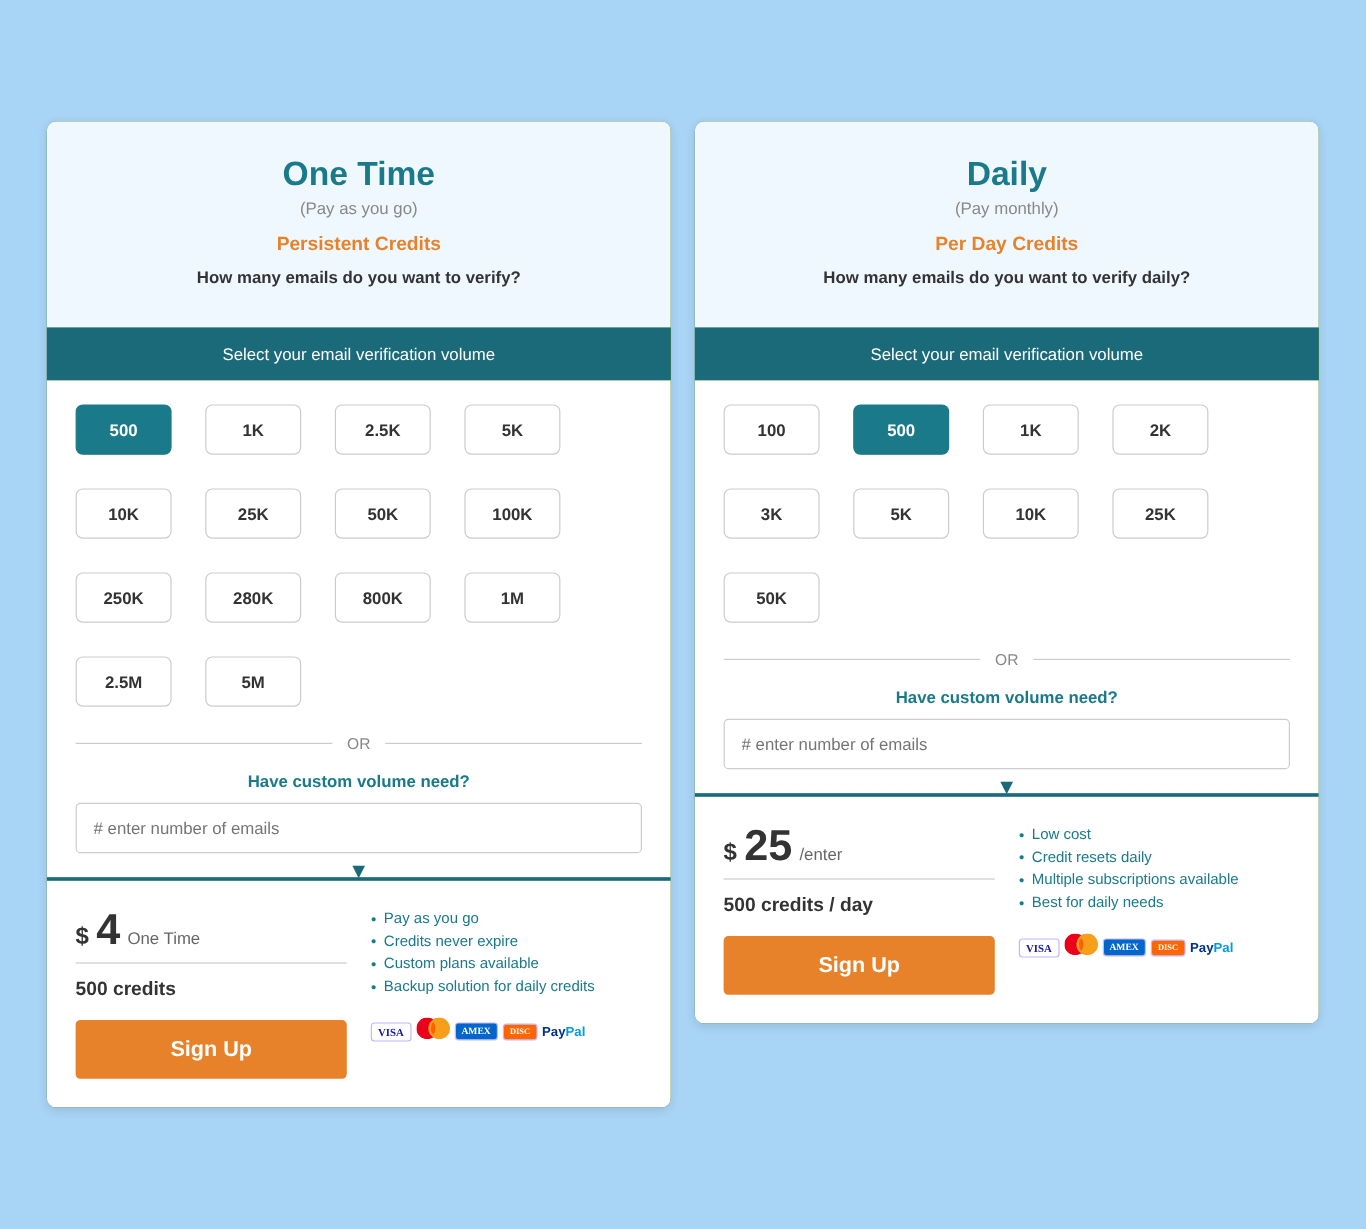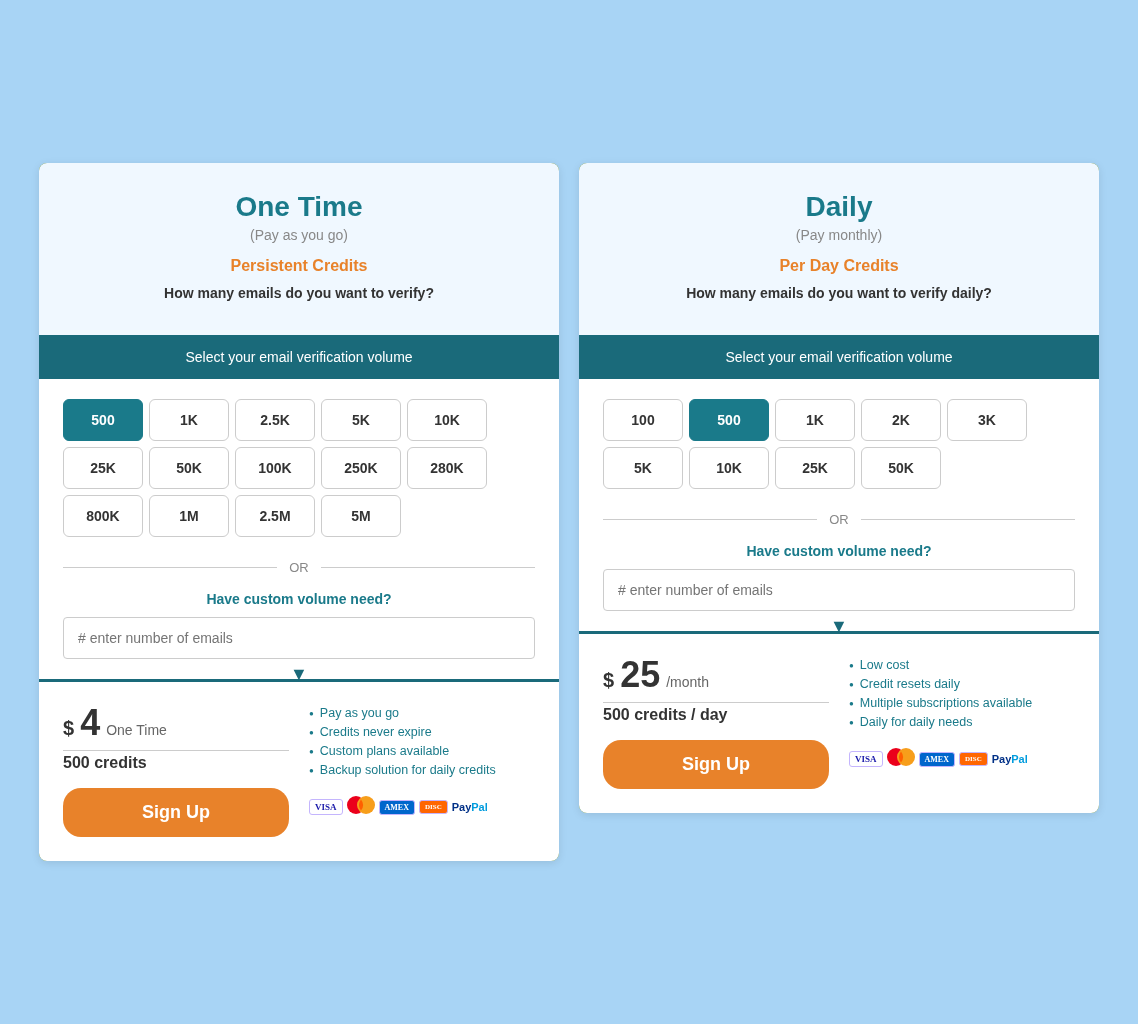--- a/index.html
+++ b/index.html
@@ -66,21 +66,21 @@
       font-size: 14px;
       margin-bottom: 0;
     }
     .card-middle {
       background: white;
       padding: 20px 24px;
     }
     .options-grid {
       display: flex;
       flex-wrap: wrap;
-      gap: 6px;
+      gap: 28px;
       margin-bottom: 16px;
     }
     .option-btn {
       border: 1.5px solid #ccc;
       background: white;
       border-radius: 6px;
       padding: 12px 10px;
       min-width: 80px;
       text-align: center;
       font-size: 14px;
@@ -163,30 +163,30 @@
       color: #333;
     }
     .price-suffix {
       font-size: 14px;
       color: #666;
     }
     .credits-line {
       font-size: 16px;
       font-weight: bold;
       color: #333;
-      padding-top: 3px;
+      padding-top: 13px;
       border-top: 1px solid #ccc;
       margin-top: 4px;
       margin-bottom: 16px;
     }
     .signup-btn {
       background: #e8822a;
       color: white;
       border: none;
-      border-radius: 18px;
+      border-radius: 4px;
       padding: 14px 20px;
       font-size: 18px;
       font-weight: bold;
       cursor: pointer;
       width: 100%;
       transition: background 0.2s;
     }
     .bottom-right {
       flex: 1;
       display: flex;
@@ -305,28 +305,28 @@
           <div class="option-btn">5K</div>
           <div class="option-btn">10K</div>
           <div class="option-btn">25K</div>
           <div class="option-btn">50K</div>
         </div><div class="or-divider">OR</div><div class="custom-label">Have custom volume need?</div><input class="custom-input" type="text" placeholder="# enter number of emails" style=""></div>
       <div class="card-bottom">
         <div class="bottom-inner">
           <div class="bottom-left"><div class="price-line">
               <span class="price-dollar">$</span>
               <span class="price-amount">25</span>
-              <span class="price-suffix">/month</span>
+              <span class="price-suffix">/enter</span>
             </div><div class="credits-line">500 credits / day</div><button class="signup-btn">Sign Up</button></div>
           <div class="bottom-right">
             <ul class="feature-list">
               <li>Low cost</li>
               <li>Credit resets daily</li>
               <li>Multiple subscriptions available</li>
-              <li>Daily for daily needs</li>
+              <li>Best for daily needs</li>
             </ul>
             <div class="payment-icons">
               <span class="payment-icon visa-icon">VISA</span>
               <span><svg width="28" height="18" viewBox="0 0 28 18">
                   <circle cx="9" cy="9" r="9" fill="#eb001b"></circle>
                   <circle cx="19" cy="9" r="9" fill="#f79e1b"></circle>
                   <path d="M14 3.5a9 9 0 0 1 0 11A9 9 0 0 1 14 3.5z" fill="#ff5f00"></path>
                 </svg></span>
               <span class="payment-icon amex-icon" style="background: rgb(0, 102, 204); color: white; font-size: 8px;">AMEX</span>
               <span class="payment-icon discover-icon" style="background: rgb(255, 102, 0); color: white; font-size: 7px;">DISC</span>

